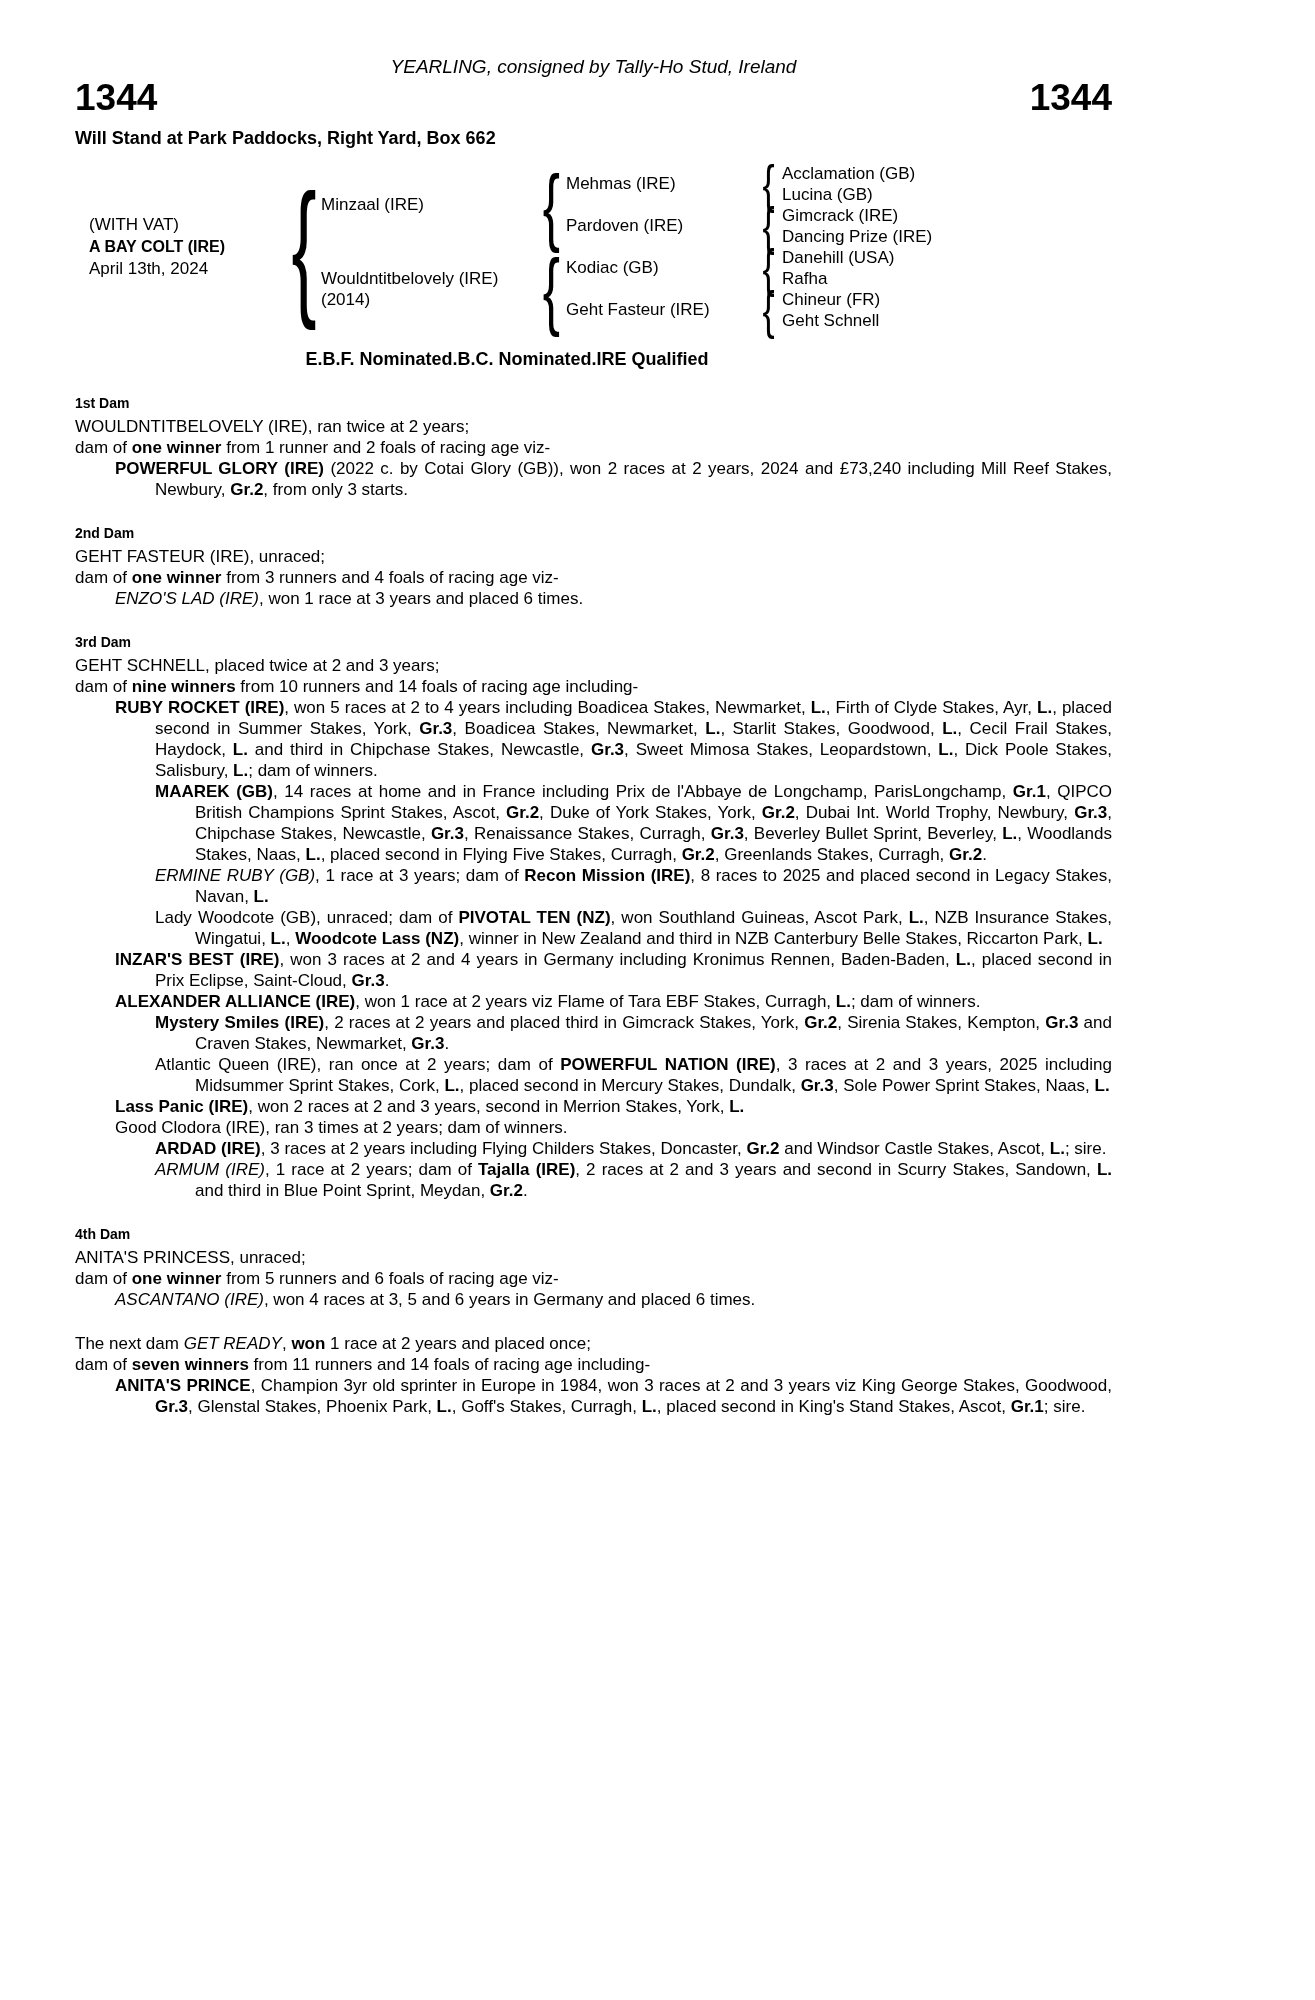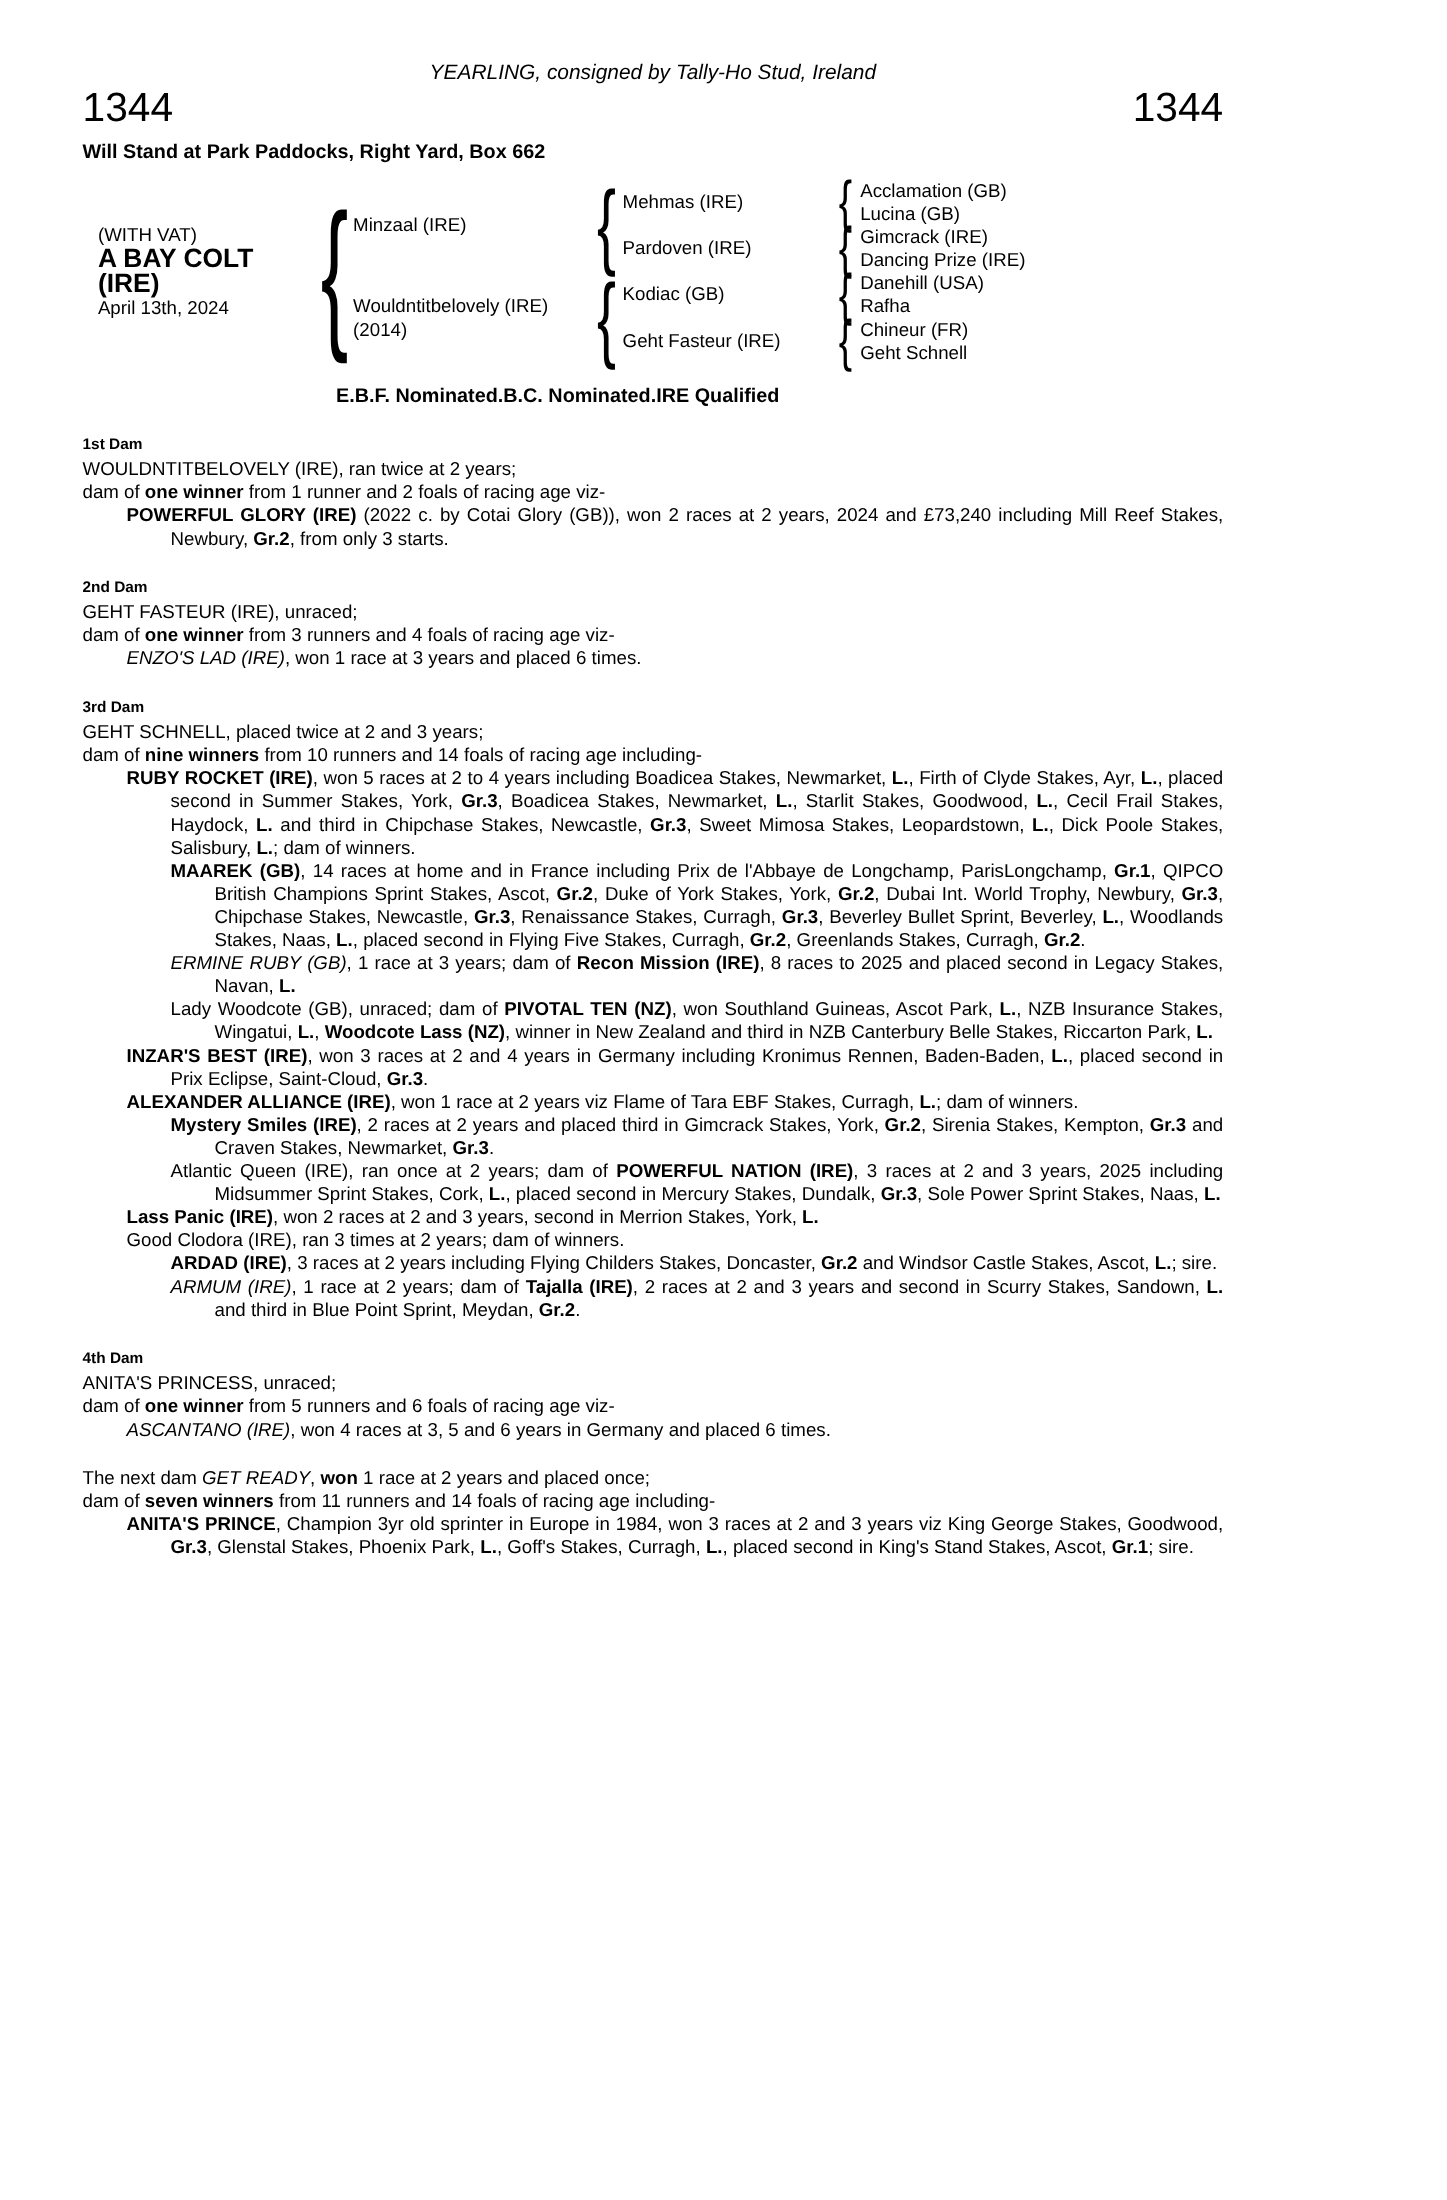--- a/index.html
+++ b/index.html
@@ -10,35 +10,35 @@
     padding: 56px 75px 40px 75px;
     font-family: "Liberation Sans", sans-serif;
     font-size: 17px;
     line-height: 21px;
     color: #000;
   }
 
   
   .consignor { text-align: center; font-style: italic; font-size: 19px; }
   .lot-row { display: flex; justify-content: space-between; align-items: baseline; margin-top: 2px; }
-  .lot-number { font-size: 37px; font-weight: normal; line-height: 1.05; }
+  .lot-number { font-size: 37px; font-weight: bold; line-height: 1.05; }
   .stand-line { font-weight: bold; font-size: 18px; margin-top: 10px; }
 
   
   .ped-grid {
     display: grid;
     grid-template-columns: 212px 34px 215px 30px 190px 26px 1fr;
     grid-auto-rows: 21px;
     margin-top: 14px;
     font-size: 17px;
   }
   .ped-cell { display: flex; flex-direction: column; justify-content: center; white-space: nowrap; }
   .ped-subject { grid-column: 1; grid-row: 1 / 9; display: flex; flex-direction: column; justify-content: center; }
   .ped-subject > div { line-height: 22px; margin-left: 14px; }
-  .subj-name { font-weight: bold; font-size: 24px; }
+  .subj-name { font-weight: bold; font-size: 16px; }
   .c2 { grid-column: 2; } .c3 { grid-column: 3; } .c4 { grid-column: 4; }
   .c5 { grid-column: 5; } .c6 { grid-column: 6; } .c7 { grid-column: 7; }
   .r1-9 { grid-row: 1 / 9; } .r1-5 { grid-row: 1 / 5; } .r5-9 { grid-row: 5 / 9; }
   .r1-3 { grid-row: 1 / 3; } .r3-5 { grid-row: 3 / 5; } .r5-7 { grid-row: 5 / 7; } .r7-9 { grid-row: 7 / 9; }
   .r1 { grid-row: 1; } .r2 { grid-row: 2; } .r3 { grid-row: 3; } .r4 { grid-row: 4; }
   .r5 { grid-row: 5; } .r6 { grid-row: 6; } .r7 { grid-row: 7; } .r8 { grid-row: 8; }
   .brace { display: flex; align-items: center; justify-content: center; font-weight: normal; }
   .brace span { display: inline-block; line-height: 1; }
   .bz1 span { font-size: 150px; transform: scale(0.5, 1); }
   .bz2 span { font-size: 86px;  transform: scale(0.6, 1); }

